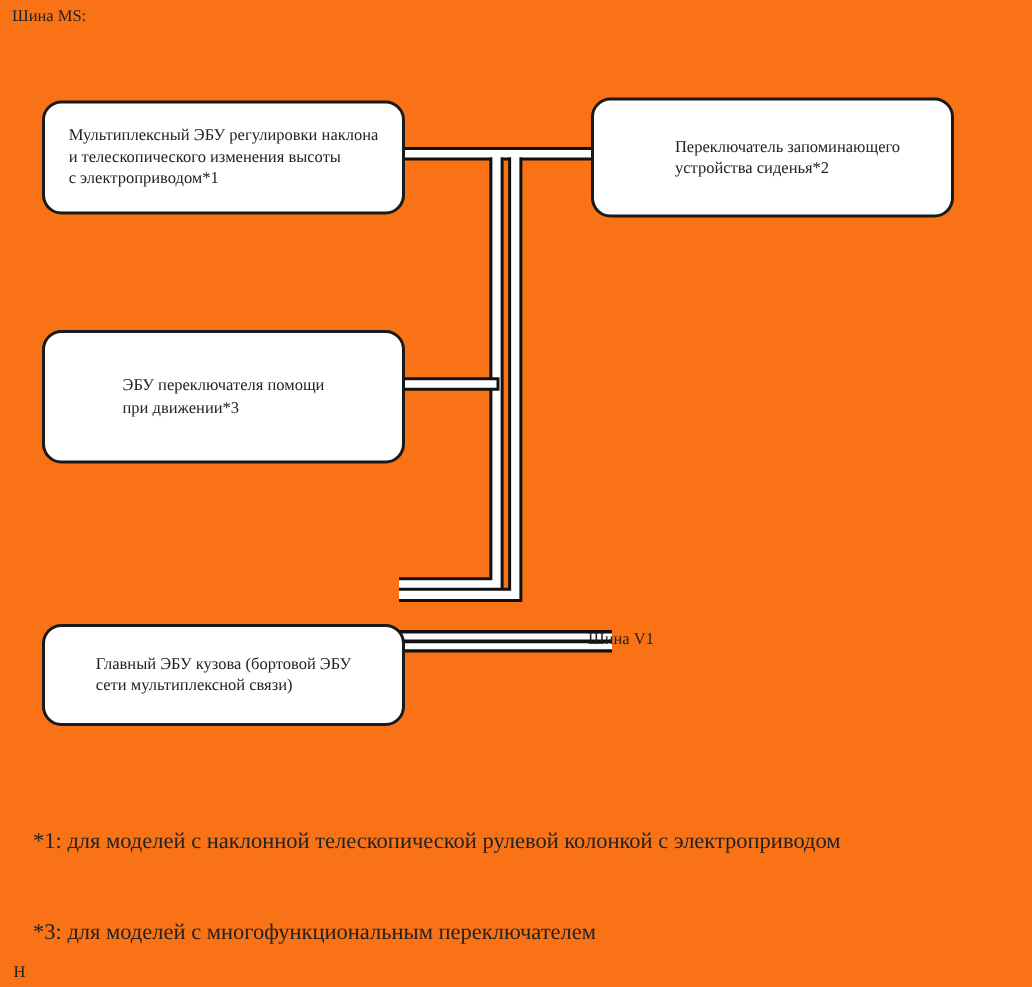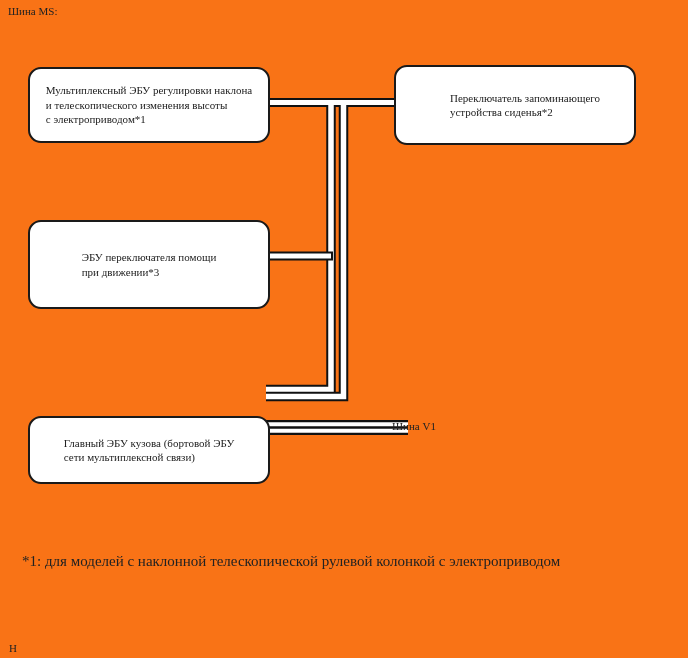--- a/index.html
+++ b/index.html
@@ -107,16 +107,17 @@
   </div>
 
   <div class="node node-4">
     <span class="node-label">Главный ЭБУ кузова (бортовой ЭБУ
 сети мультиплексной связи)</span>
   </div>
 
   <div class="floating-label bus-v1-label">Шина V1</div>
 
   <div class="footnote footnote-1">*1: для моделей с наклонной телескопической рулевой колонкой с электроприводом</div>
+  <div class="footnote footnote-3">*3: для моделей с многофункциональным переключателем</div>
 
   <div class="floating-label page-marker" style="left:9px; top:642px;">Н</div>
 
 </div>
 
 </body></html>

